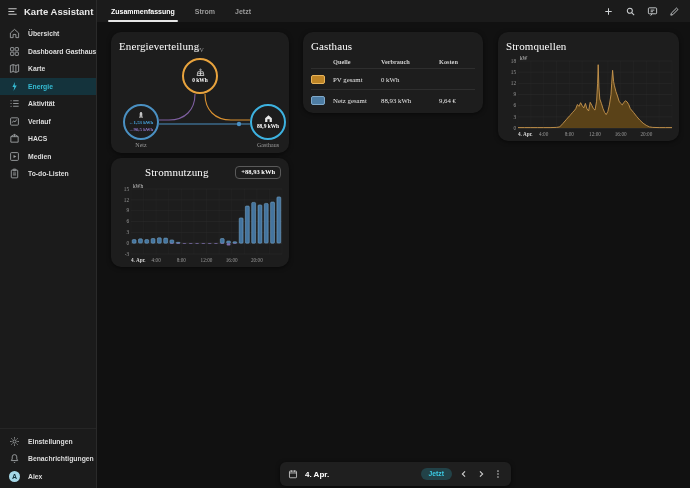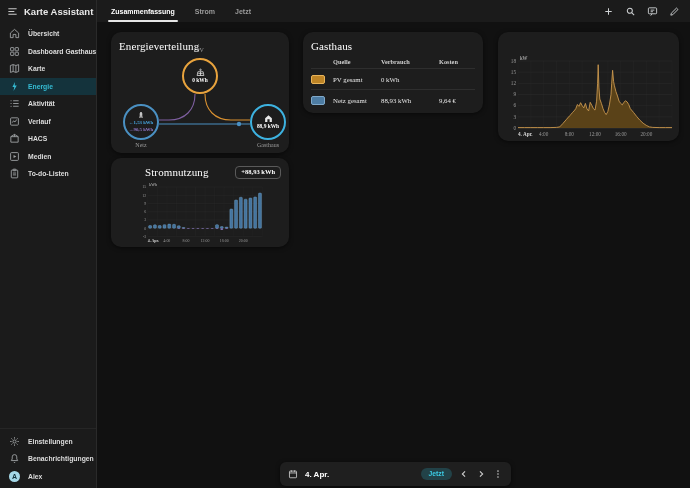--- a/index.html
+++ b/index.html
@@ -29,21 +29,21 @@
   .tab.active{color:#fff;}
   .tab.active::after{content:'';position:absolute;left:7px;right:7px;bottom:0;height:2px;background:#e6e6e6;border-radius:1px;}
   .topbar-icons{margin-left:auto;display:flex;gap:11px;padding-right:10px;color:#cfd2d4;}
   
   .content{flex:1;position:relative;background:#111;}
   .card{position:absolute;background:#1d1d1d;border-radius:10px;padding:8px;box-shadow:0 1px 4px rgba(0,0,0,.55);font-family:Liberation Serif, serif;}
   .card h2{margin:0;font-size:11px;font-weight:500;color:#fff;letter-spacing:.1px;}
   #card-dist{left:14px;top:10px;width:178px;height:121px;}
   #card-sources{left:206px;top:10px;width:180px;height:81px;}
   #card-srcchart{left:401px;top:10px;width:181px;height:109px;}
-  #card-usage{left:14px;top:136px;width:178px;height:89px;padding-left:34px;}
+  #card-usage{left:14px;top:136px;width:178px;height:109px;padding-left:34px;}
   .card-head{display:flex;justify-content:space-between;align-items:flex-start;}
   .badge{font-size:6.5px;font-weight:700;color:#fff;border:1px solid #5a5a5a;border-radius:4px;padding:2px 5px;line-height:1;}
   .chart{position:absolute;left:5px;right:4px;top:21px;bottom:3px;}
   
   .dist-lines{position:absolute;inset:0;width:100%;height:100%;}
   .enode{position:absolute;width:36px;height:36px;border-radius:50%;border:2px solid #888;background:#1d1d1d;
          display:flex;flex-direction:column;align-items:center;justify-content:center;gap:1px;z-index:2;}
   .enode .ic{width:9px;height:9px;color:#e8e8e8;}
   .enode-val{font-size:5.4px;font-weight:700;color:#fff;line-height:1.1;}
   .enode-row{font-size:4.8px;font-weight:700;line-height:1.2;white-space:nowrap;}
@@ -286,20 +286,21 @@
                 <span class="swatch" style="background: rgb(77, 124, 163); border-color: rgb(127, 168, 201);"></span>
               </span>
             <span class="src-rowcell src-cell">Netz gesamt</span>
             <span class="src-rowcell src-cell">88,93 kWh</span>
             <span class="src-rowcell src-cell">9,64 €</span>
           </div>
         </div>
       </div>
 
       <div class="card" id="card-srcchart">
+        <h2>Stromquellen</h2>
         <div class="chart"><svg viewBox="0 0 172 85" width="100%" height="100%">
               <line x1="15" x2="15" y1="8" y2="75" stroke="#272727" stroke-width="0.5"></line>
               <line x1="27.833333333333332" x2="27.833333333333332" y1="8" y2="75" stroke="#272727" stroke-width="0.5"></line>
               <line x1="40.666666666666664" x2="40.666666666666664" y1="8" y2="75" stroke="#272727" stroke-width="0.5"></line>
               <line x1="53.5" x2="53.5" y1="8" y2="75" stroke="#272727" stroke-width="0.5"></line>
               <line x1="66.33333333333333" x2="66.33333333333333" y1="8" y2="75" stroke="#272727" stroke-width="0.5"></line>
               <line x1="79.16666666666667" x2="79.16666666666667" y1="8" y2="75" stroke="#272727" stroke-width="0.5"></line>
               <line x1="92" x2="92" y1="8" y2="75" stroke="#272727" stroke-width="0.5"></line>
               <line x1="104.83333333333334" x2="104.83333333333334" y1="8" y2="75" stroke="#272727" stroke-width="0.5"></line>
               <line x1="117.66666666666666" x2="117.66666666666666" y1="8" y2="75" stroke="#272727" stroke-width="0.5"></line>

